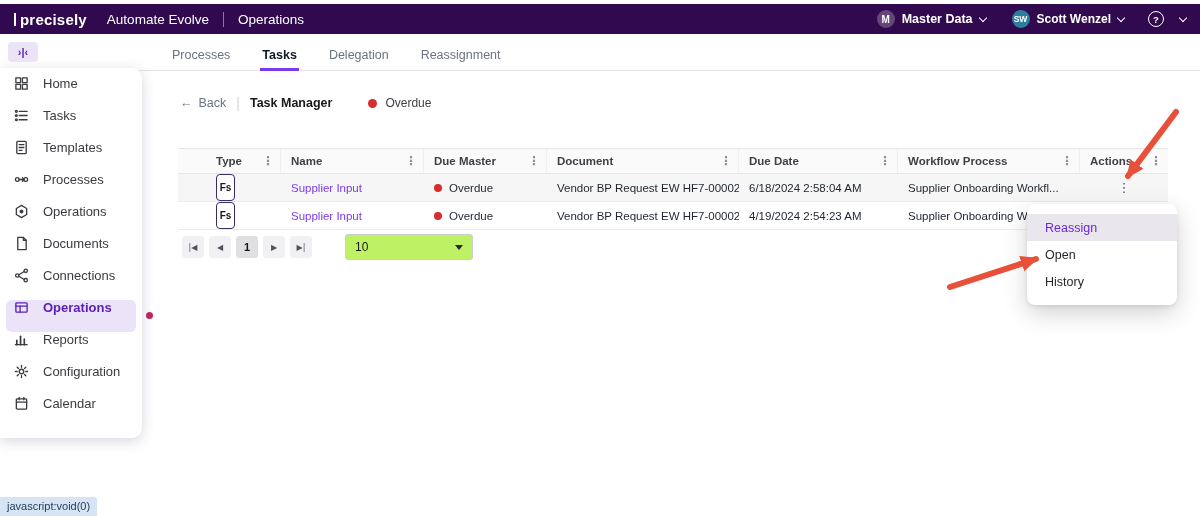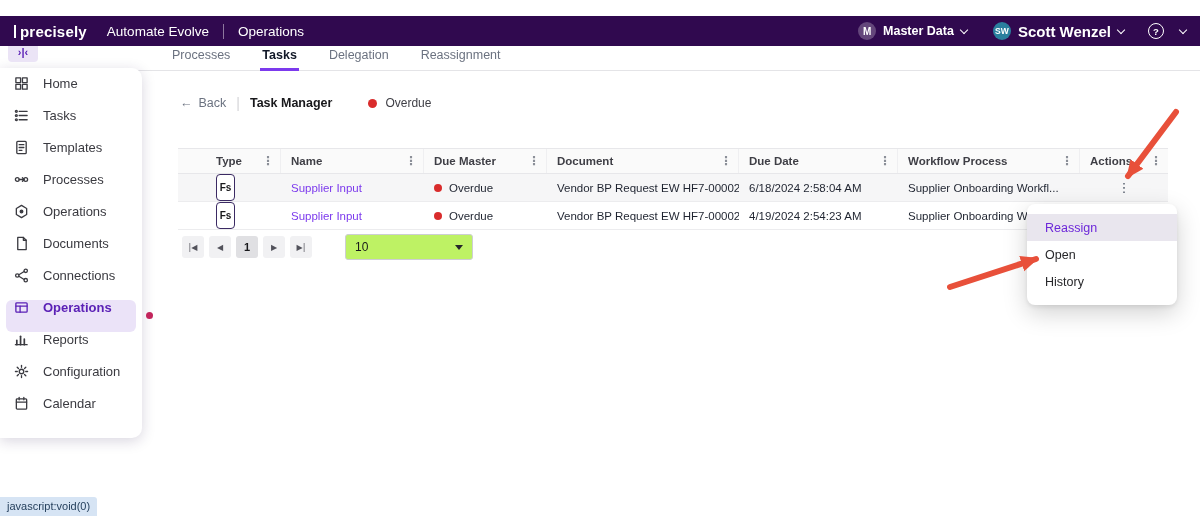--- a/index.html
+++ b/index.html
@@ -1,31 +1,31 @@
 <!DOCTYPE html>
 <html><head>
 <meta charset="utf-8">
 <style>
   * { margin:0; padding:0; box-sizing:border-box; }
   html,body { width:1200px; height:516px; }
   body { position:relative; background:#fff; font-family:"Liberation Sans",sans-serif; overflow:hidden; }
 
   
-  .topbar { position:absolute; top:16px; left:0; right:0; height:30px; background:#30094f; display:flex; align-items:center; color:#fff; padding:0 14px; z-index:50; }
+  .topbar { position:absolute; top:4px; left:0; right:0; height:30px; background:#30094f; display:flex; align-items:center; color:#fff; padding:0 14px; z-index:50; }
   .logo { display:flex; align-items:center; font-weight:bold; font-size:15px; letter-spacing:.2px; }
   .logo-mark { width:2px; height:13px; background:#fff; margin-right:4px; }
   .product { margin-left:20px; font-size:13.5px; }
   .tb-divider { width:1px; height:15px; background:rgba(255,255,255,.45); margin:0 14px; }
   .section-name { font-size:13.5px; }
   .tb-right { margin-left:auto; display:flex; align-items:center; }
   .org-badge { width:18px; height:18px; border-radius:50%; background:rgba(255,255,255,.25); display:flex; align-items:center; justify-content:center; font-size:10px; font-weight:bold; }
   .org-name { font-size:12.5px; font-weight:bold; margin:0 7px 0 7px; }
   .chev { width:6px; height:6px; border-right:1.6px solid #fff; border-bottom:1.6px solid #fff; transform:rotate(45deg); margin-top:-3px; }
   .avatar { width:18px; height:18px; border-radius:50%; background:#2a7f9e; display:flex; align-items:center; justify-content:center; font-size:8.5px; font-weight:bold; margin-left:26px; }
-  .user-name { font-size:15px; font-weight:bold; margin:0 7px; }
+  .user-name { font-size:12px; font-weight:bold; margin:0 7px; }
   .help-circle { width:16px; height:16px; border-radius:50%; border:1.5px solid #fff; display:flex; align-items:center; justify-content:center; font-size:9.5px; font-weight:bold; margin-left:24px; }
   .tb-right .chev.last { margin-left:16px; }
 
   
   .collapse-btn { position:absolute; left:8px; top:42px; width:30px; height:20px; background:#ebe4f6; border:none; border-radius:4px; color:#5b21b6; font-weight:bold; font-size:11px; display:flex; align-items:center; justify-content:center; z-index:12; cursor:pointer; }
   .sidebar { position:absolute; left:0; top:68px; width:142px; height:370px; background:#fff; border-radius:0 10px 10px 0; box-shadow:0 3px 14px rgba(40,20,80,.18); z-index:10; padding-top:8px; }
   .nav-item { height:32px; display:flex; align-items:flex-start; gap:14px; padding:0 11px 0 14px; font-size:13px; color:#3a3a40; cursor:pointer; }
   .nav-item svg { width:15px; height:15px; stroke:currentColor; fill:none; stroke-width:1.4; stroke-linecap:round; stroke-linejoin:round; flex:none; }
   .nav-item.active { background:#ebe3f8; border-radius:6px; margin:0 6px; padding-left:8px; color:#5b21b6; font-weight:bold; }
   .ops-dot { position:absolute; left:146px; top:312px; width:7px; height:7px; border-radius:50%; background:#c2255c; z-index:11; }

